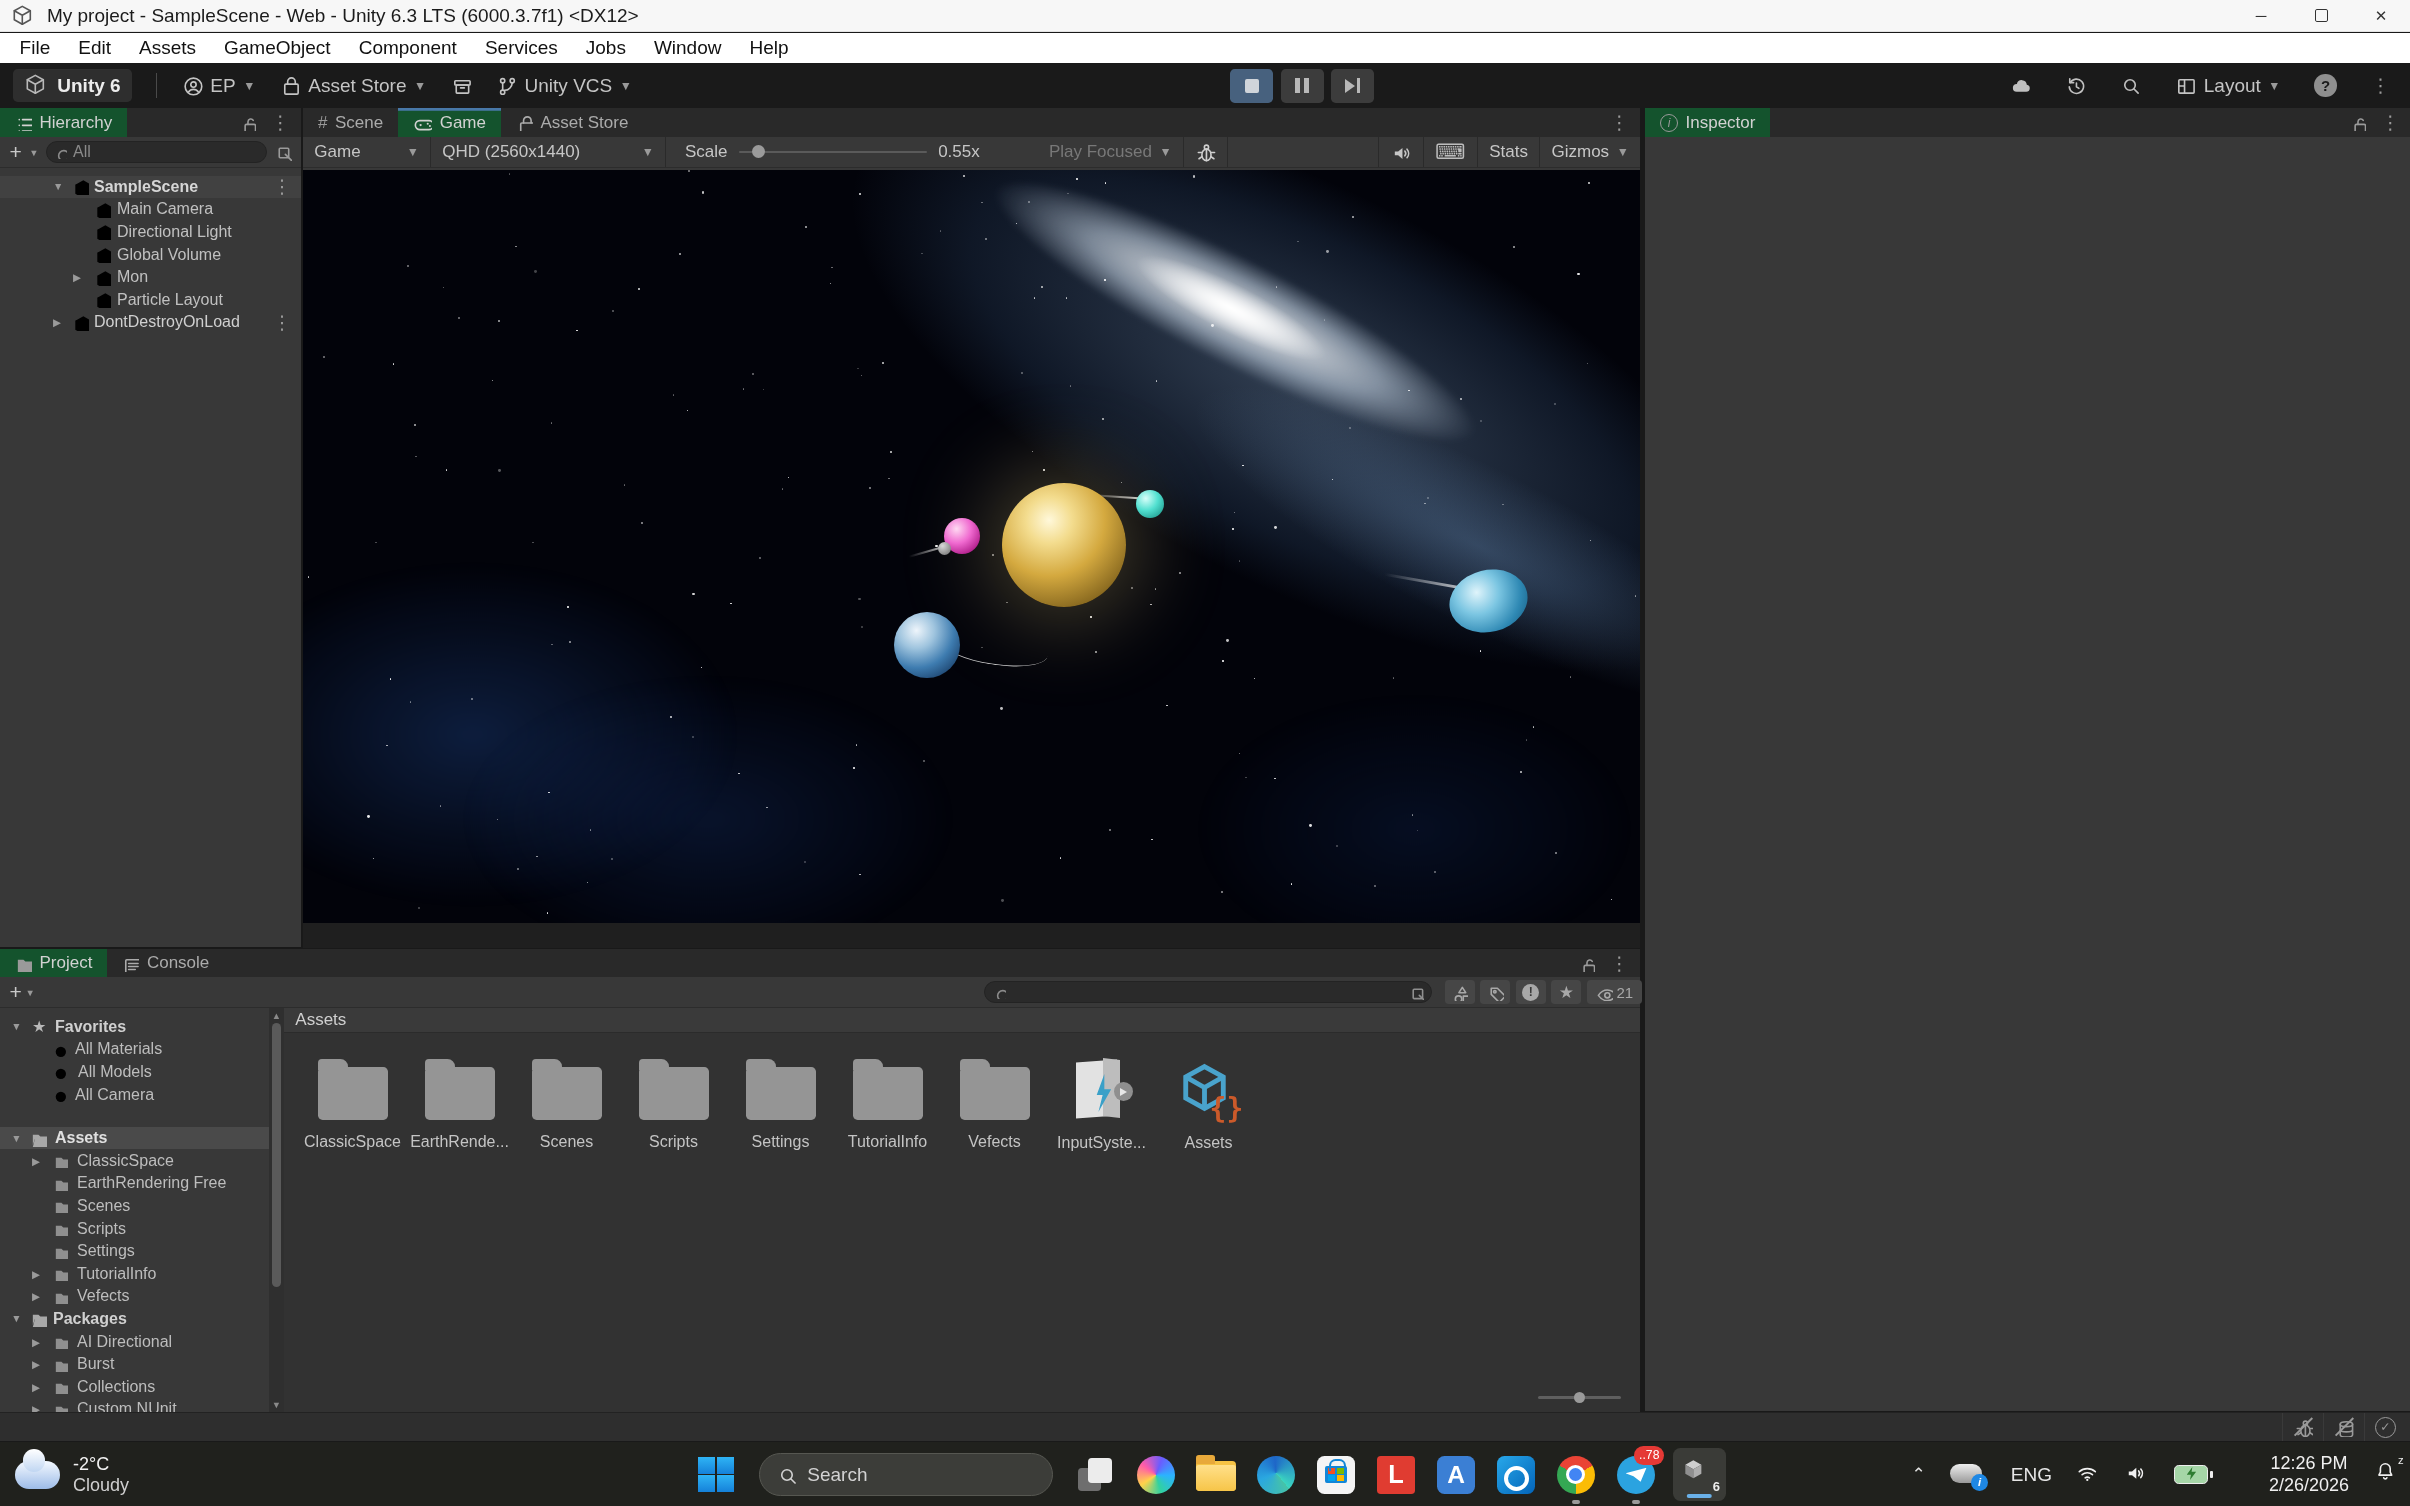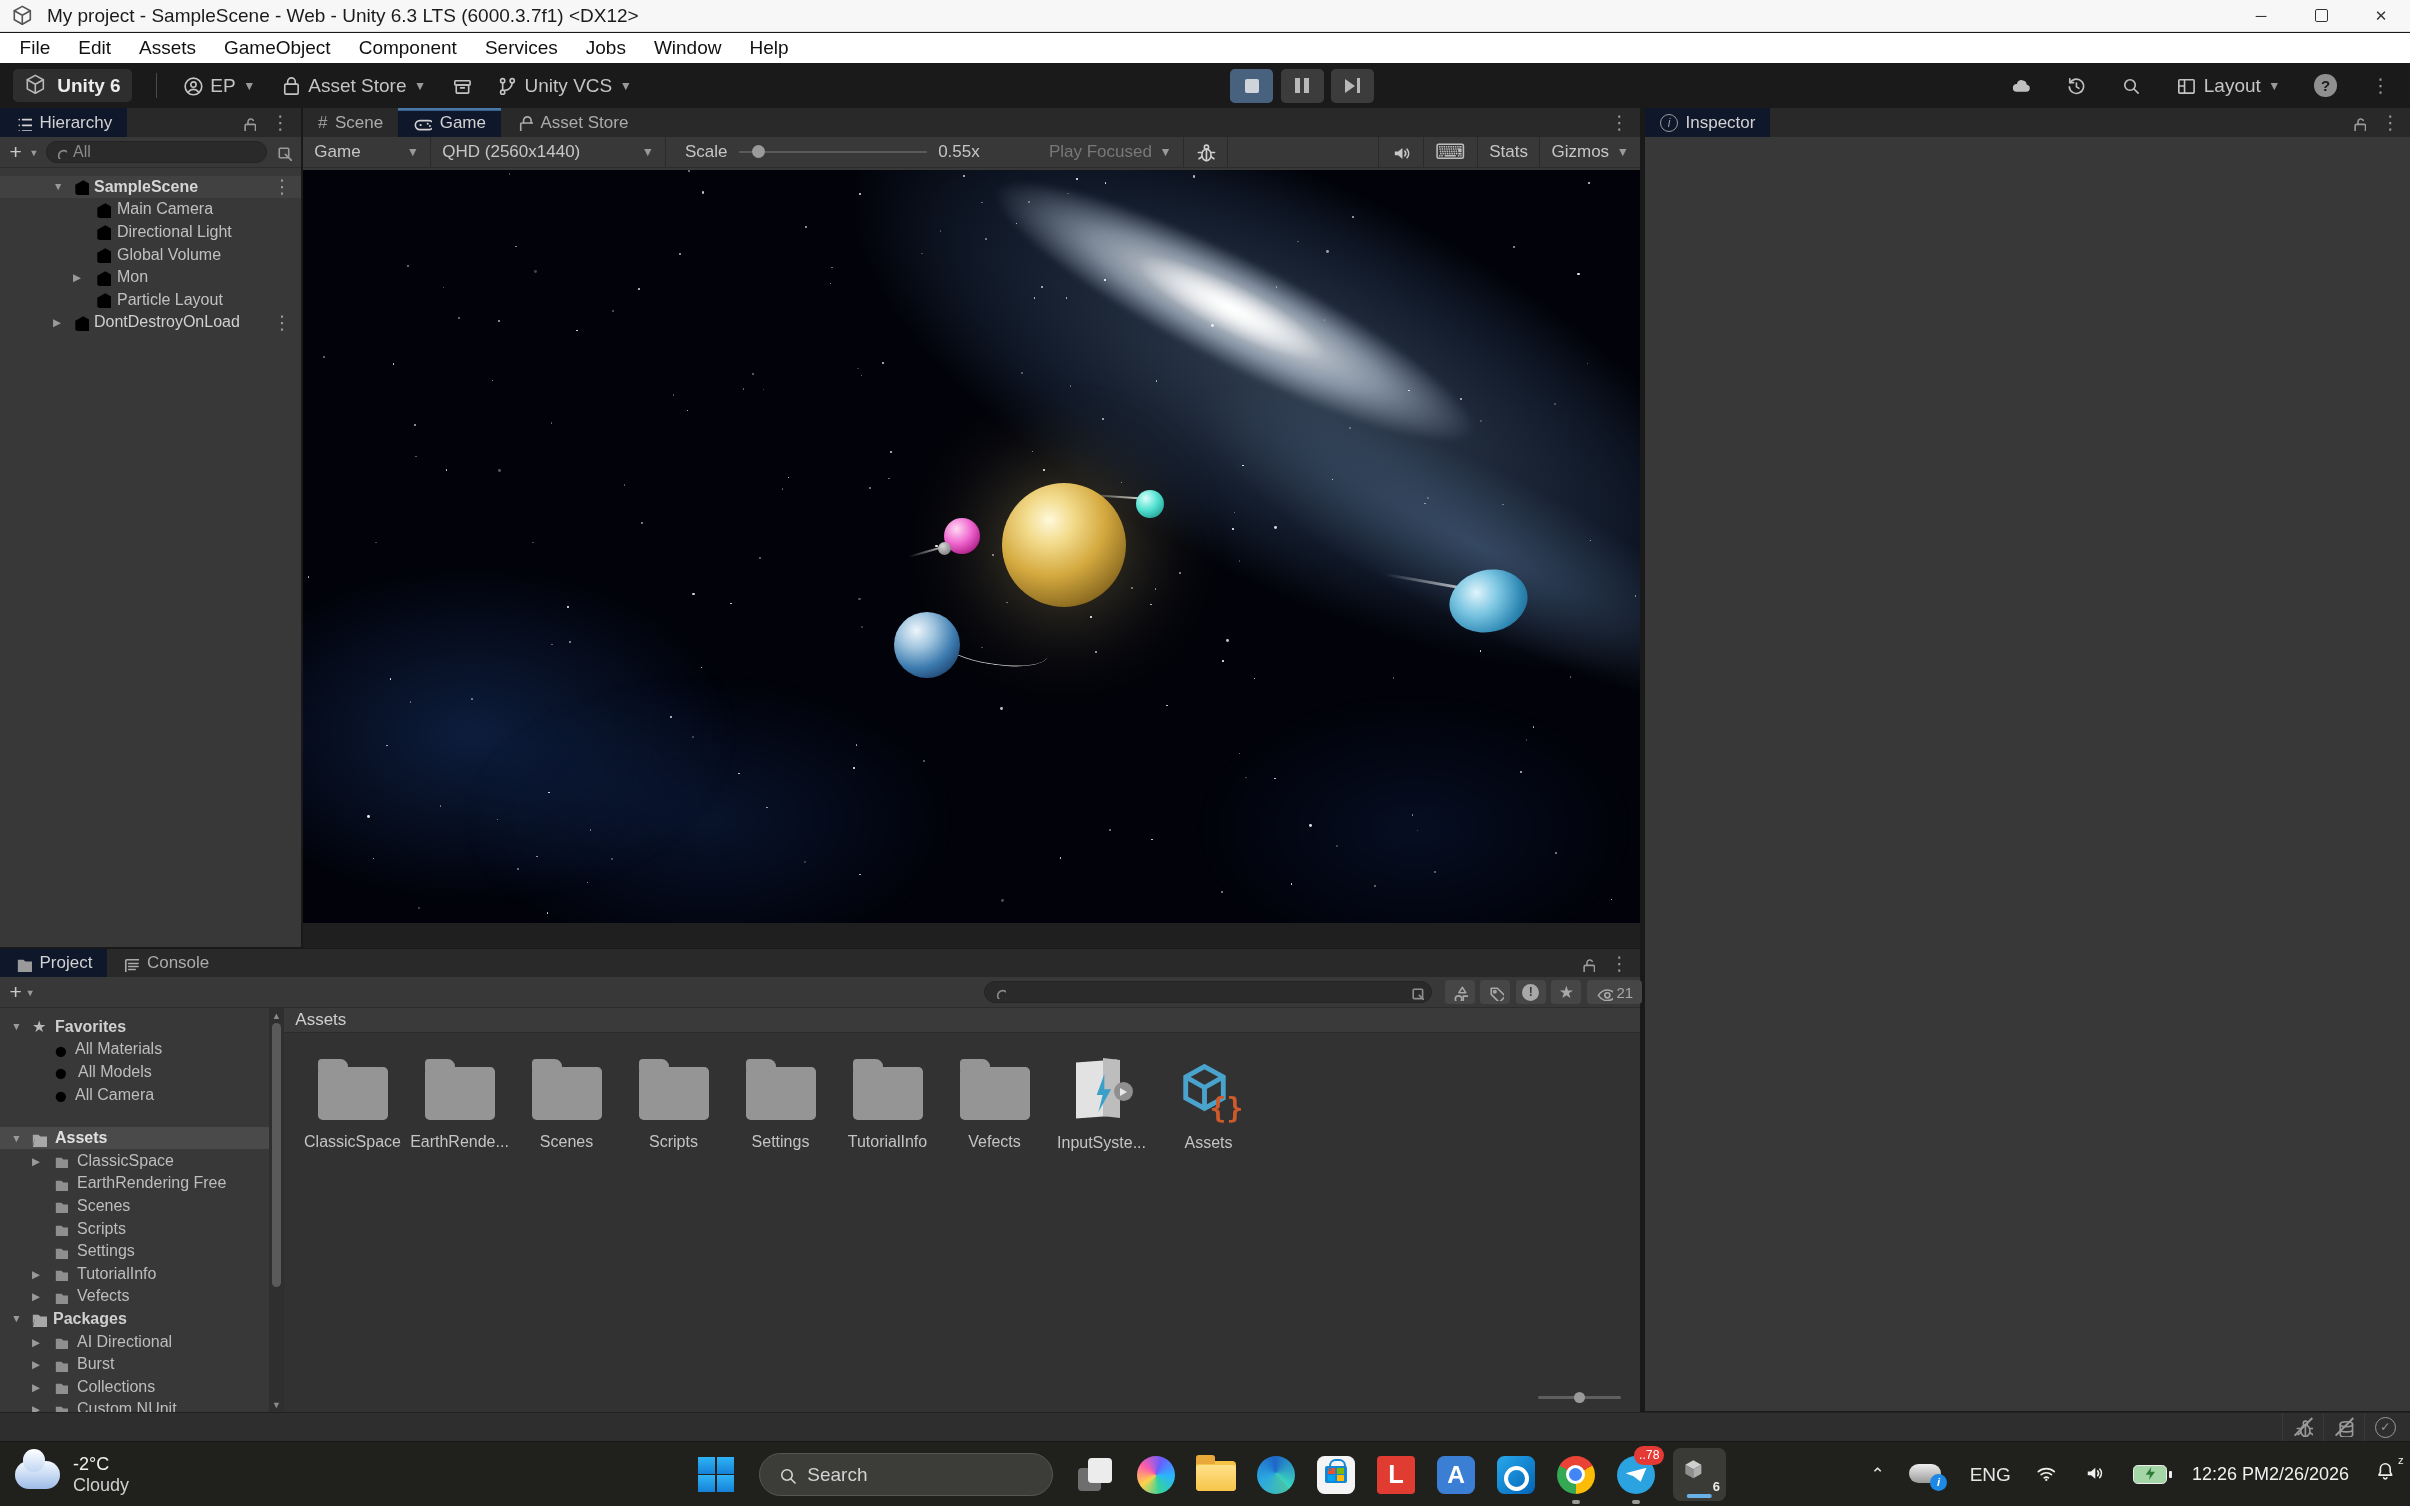--- a/index.html
+++ b/index.html
@@ -48,21 +48,21 @@
     border-bottom:7.5px solid transparent; }
   .step-bar { width:3.8px; height:15px; background:#b8b8b8; }
   .utb-right { margin-left:auto; display:flex; align-items:center; gap:34px; margin-right:21px; }
   .qmark { width:22.6px; height:22.6px; border-radius:50%; background:#8f8f8f; color:#1a1a1a;
     font-size:15px; font-weight:bold; display:flex; align-items:center; justify-content:center; }
 
   
   .panel { position:absolute; background:#383838; }
   .tabstrip { height:29px; background:#292929; display:flex; align-items:stretch; position:relative; }
   .tab { display:flex; align-items:center; gap:7.5px; padding:0 15px; font-size:17px; color:#ababab; }
-  .tab.active { background:#0f172a; color:#d2d2d2; }
+  .tab.active { background:#14532d; color:#d2d2d2; }
   .tab.active.focus { box-shadow:inset 0 2.8px 0 #4878a8; }
   .strip-icons { margin-left:auto; display:flex; align-items:center; gap:15px; padding-right:11.3px;
     color:#9a9a9a; }
   .ptoolbar { height:31px; background:#383838; border-bottom:0.9px solid #2c2c2c; display:flex;
     align-items:center; position:relative; }
   .searchfield { height:22.6px; background:#2a2a2a; border:0.9px solid #232323; border-radius:11.3px;
     display:flex; align-items:center; gap:5.6px; padding:0 7.5px; color:#8a8a8a; font-size:16px; }
 
   
   .h-tree { position:relative; padding-top:7.5px; font-size:16px; color:#c0c0c0; }
@@ -220,22 +220,22 @@
     position:absolute; top:1.9px; }
   .od .i { position:absolute; right:-1.9px; bottom:-3.8px; width:17px; height:17px; border-radius:50%;
     background:#1e88e5; color:#fff; font-size:11.3px; font-style:italic; font-weight:bold;
     display:flex; align-items:center; justify-content:center; }
   .batt { width:34px; height:19px; border:1.9px solid #eee; border-radius:4.7px; background:#a5d6a7;
     position:relative; }
   .batt::after { content:''; position:absolute; right:-5.6px; top:4.7px; width:2.8px; height:7.5px;
     background:#eee; border-radius:0.9px; }
   .batt .bolt { position:absolute; left:11.3px; top:0.9px; width:9.4px; height:13px; background:#2e7d32;
     clip-path:polygon(60% 0,0 60%,45% 60%,35% 100%,100% 38%,52% 38%); }
-  .clock { display:flex; flex-direction:row; align-items:flex-end; font-size:18px;
-    line-height:21.7px; color:#f0f0f0; }
+  .clock { display:flex; flex-direction:column; align-items:center; font-size:18px;
+    line-height:21.7px; color:#f0f0f0;margin-left:36px; }
   .bell { position:relative; color:#eee; }
   .bell .z { position:absolute; top:-5.6px; right:-5.6px; font-size:11.3px; color:#eee; }
 </style>
 </head>
 <body>
 
 <svg width="0" height="0" style="position:absolute">
   <defs>
     <g id="i-cube">
         <path d="M12 2.5 20.5 7.2 V16.8 L12 21.5 3.5 16.8 V7.2 Z"></path>

